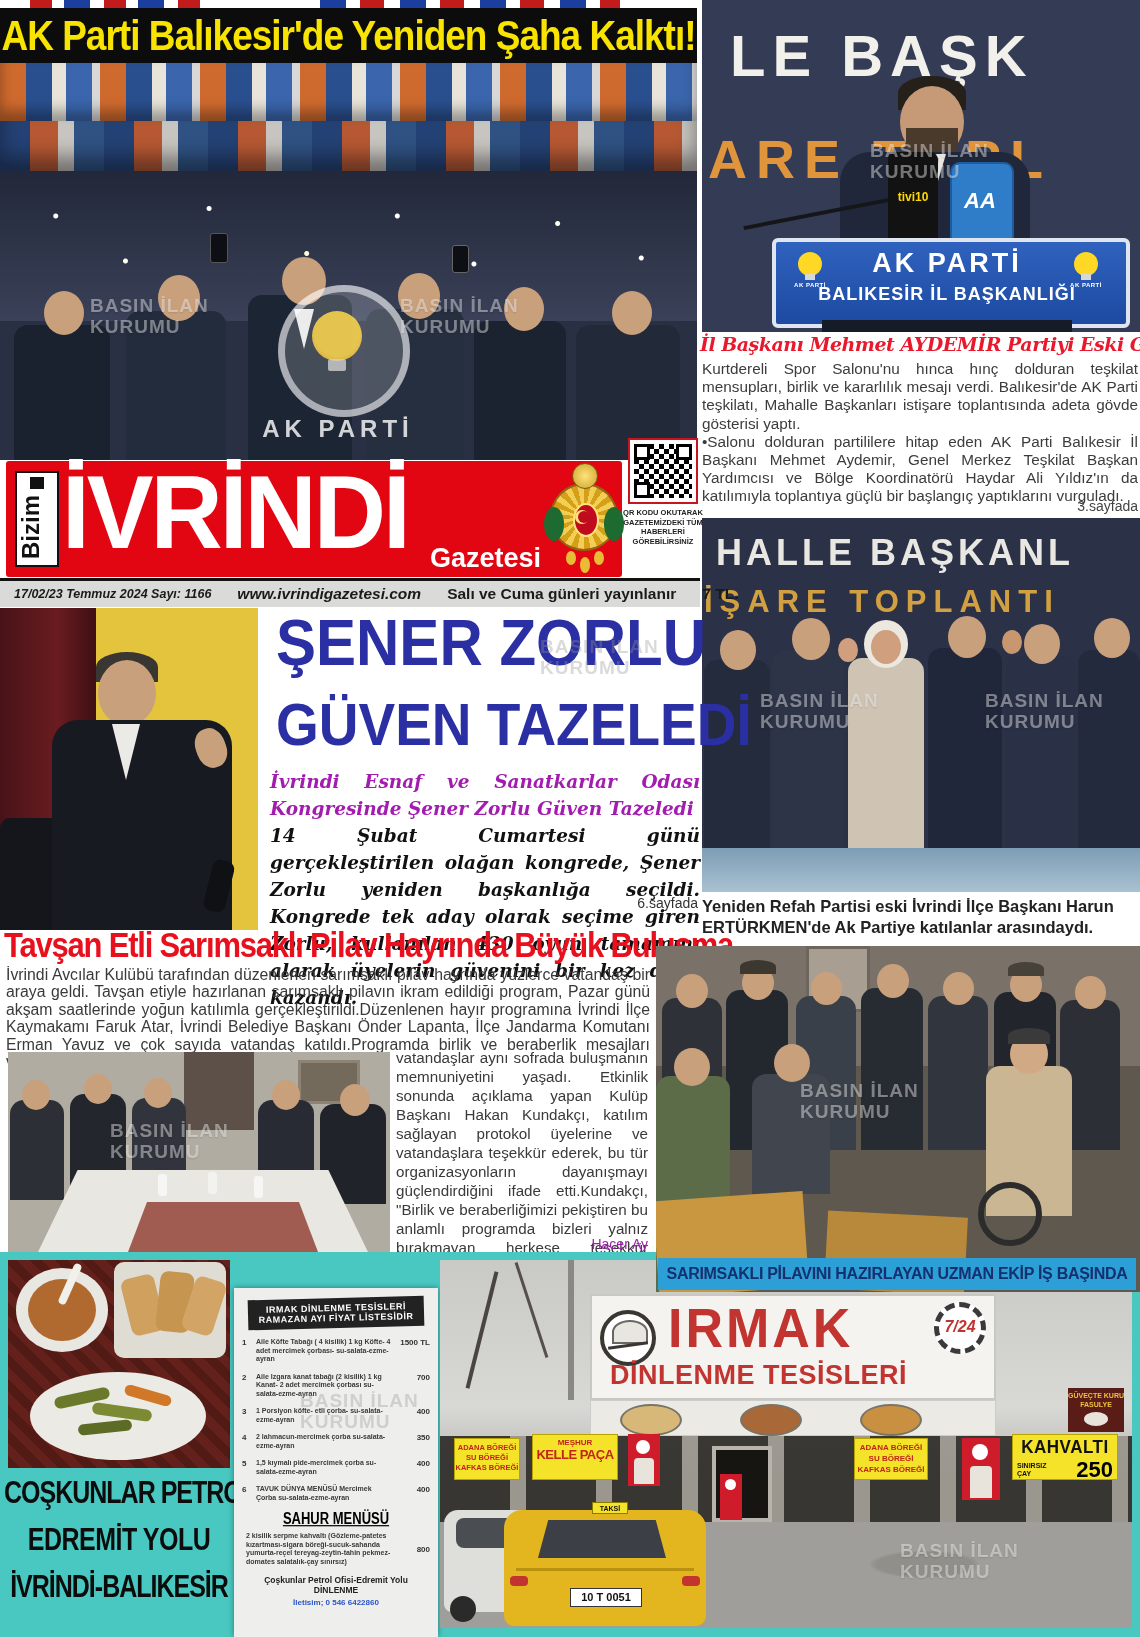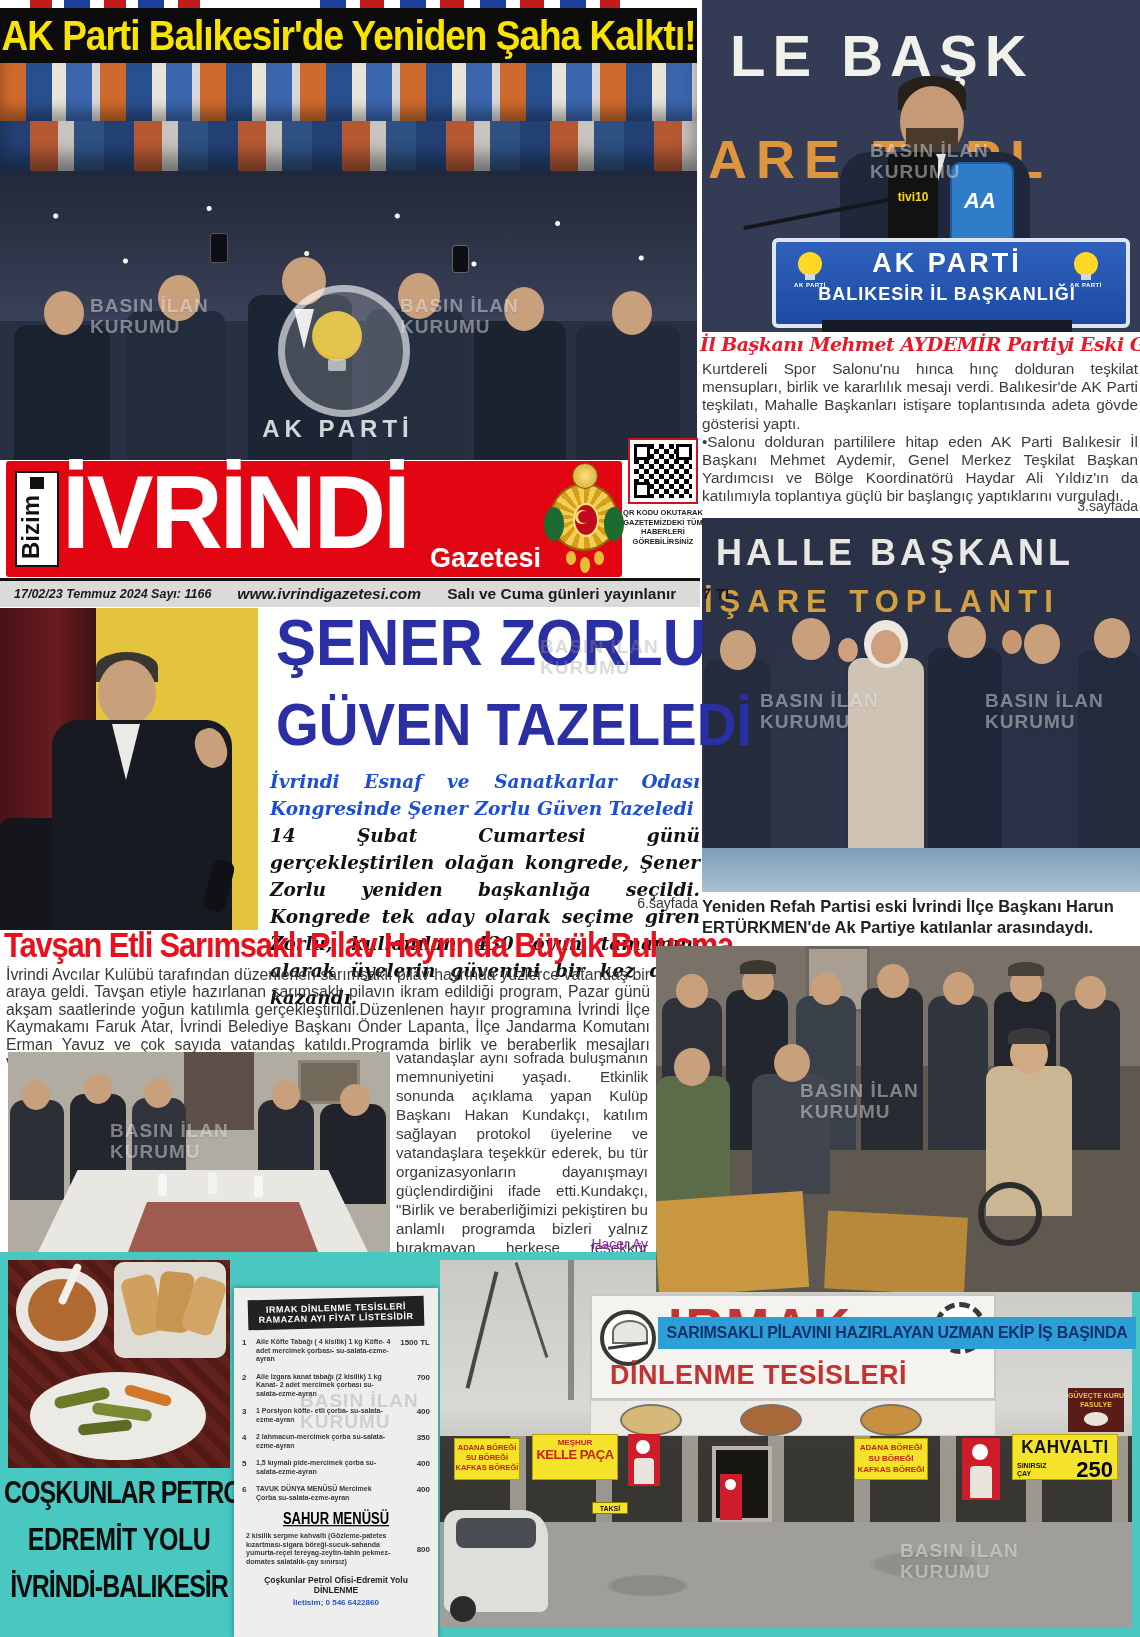--- a/index.html
+++ b/index.html
@@ -192,21 +192,21 @@
     <div class="abs" style="left:96px;top:44px;width:62px;height:30px;border-radius:50% 50% 0 0;background:#3a3632;"></div>
     <div class="head" style="left:98px;top:52px;width:58px;height:66px;background:#c9a07c;"></div>
     <div class="abs" style="left:52px;top:112px;width:180px;height:210px;border-radius:26px 26px 0 0;background:#181a22;"></div>
     <div class="abs" style="left:112px;top:116px;width:28px;height:56px;background:#eceae6;clip-path:polygon(0 0,100% 0,50% 100%);"></div>
     <div class="abs" style="left:196px;top:120px;width:30px;height:40px;border-radius:45%;background:#c9a07c;transform:rotate(-20deg);"></div>
     <div class="abs" style="left:208px;top:252px;width:22px;height:52px;background:#101114;border-radius:8px;transform:rotate(14deg);"></div>
   </div>
 
   <div class="abs" style="left:276px;top:608px;width:424px;color:#2b2fa4;font-weight:bold;font-size:60px;transform:scaleY(1.08);white-space:nowrap;">ŞENER ZORLU</div>
   <div class="abs" style="left:276px;top:692px;width:424px;color:#2b2fa4;font-weight:bold;font-size:55px;transform:scaleY(1.08);white-space:nowrap;">GÜVEN TAZELEDİ</div>
-  <div class="abs script just" style="left:270px;top:768px;width:430px;font-size:18.5px;line-height:27px;color:#1d4ed8;font-weight:bold;">İvrindi Esnaf ve Sanatkarlar Odası Kongresinde Şener Zorlu Güven Tazeledi</div>
+  <div class="abs script just" style="left:270px;top:768px;width:430px;font-size:18.5px;line-height:27px;color:#a21caf;font-weight:bold;">İvrindi Esnaf ve Sanatkarlar Odası Kongresinde Şener Zorlu Güven Tazeledi</div>
   <div class="abs script just" style="left:270px;top:822px;width:430px;font-size:18.5px;line-height:27px;color:#111;font-weight:bold;">14 Şubat Cumartesi günü gerçekleştirilen olağan kongrede, Şener Zorlu yeniden başkanlığa seçildi. Kongrede tek aday olarak seçime giren Zorlu, kullanılan 430 oyun tamamını alarak üyelerin güvenini bir kez daha kazandı.</div>
   <div class="abs" style="left:580px;top:895px;width:118px;text-align:right;font-size:14px;color:#333;">6.sayfada</div>
 
   <div class="abs" style="left:4px;top:928px;width:696px;color:#e8101c;font-weight:bold;font-size:31px;letter-spacing:-1.2px;transform:scaleY(1.12);white-space:nowrap;">Tavşan Etli Sarımsaklı Pilav Hayrında Büyük Buluşma</div>
 
   <div class="abs just" style="left:6px;top:966px;width:644px;height:84px;font-size:15.8px;line-height:17.4px;color:#3a3a3a;">İvrindi Avcılar Kulübü tarafından düzenlenen sarımsaklı pilav hayrında yüzlerce vatandaş bir araya geldi. Tavşan etiyle hazırlanan sarımsaklı pilavın ikram edildiği program, Pazar günü akşam saatlerinde yoğun katılımla gerçekleştirildi.Düzenlenen hayır programına İvrindi İlçe Kaymakamı Faruk Atar, İvrindi Belediye Başkanı Önder Lapanta, İlçe Jandarma Komutanı Erman Yavuz ve çok sayıda vatandaş katıldı.Programda birlik ve beraberlik mesajları verilirken,</div>
 
   <div class="ph" style="left:8px;top:1052px;width:382px;height:200px;background:#b0aca2;">
     <div class="abs" style="left:176px;top:0;width:70px;height:78px;background:#5c5throw048;background:#5c5048;"></div>
     <div class="abs" style="left:290px;top:8px;width:56px;height:38px;background:#746a5c;border:3px solid #8d8274;"></div>
@@ -354,20 +354,27 @@
     <div class="abs" style="left:628px;top:128px;width:56px;height:44px;background:#5a1c16;text-align:center;overflow:hidden;">
       <div style="color:#f0c040;font-weight:bold;font-size:7px;line-height:9px;margin-top:3px;">GÜVEÇTE KURU FASULYE</div>
       <div class="abs" style="left:16px;top:24px;width:24px;height:14px;border-radius:50%;background:#e8e4dc;"></div>
     </div>
 
     <div class="abs" style="left:0;top:262px;width:692px;height:106px;background:#a09e9a;
          background-image:radial-gradient(ellipse 60px 16px at 30% 60%,#8d8b86 0 60%,transparent 70%),radial-gradient(ellipse 80px 20px at 70% 40%,#918f8a 0 60%,transparent 70%);"></div>
     <div class="abs" style="left:4px;top:250px;width:104px;height:102px;border-radius:14px 26px 8px 8px;background:#dededb;"></div>
     <div class="abs" style="left:16px;top:258px;width:80px;height:30px;border-radius:8px;background:#4a4e52;"></div>
     <div class="abs" style="left:10px;top:336px;width:26px;height:26px;border-radius:50%;background:#2a2a2a;"></div>
+    <div class="abs" style="left:64px;top:250px;width:202px;height:116px;border-radius:18px 18px 10px 10px;background:#e3b51f;">
+      <div class="abs" style="left:34px;top:10px;width:128px;height:38px;background:#3c4046;clip-path:polygon(8% 0,92% 0,100% 100%,0 100%);"></div>
+      <div class="abs" style="left:12px;top:58px;width:178px;height:3px;background:#b8920e;"></div>
+      <div class="abs" style="left:6px;top:66px;width:18px;height:10px;border-radius:4px;background:#c23430;"></div>
+      <div class="abs" style="left:178px;top:66px;width:18px;height:10px;border-radius:4px;background:#c23430;"></div>
+      <div class="abs" style="left:66px;top:78px;width:70px;height:17px;background:#fff;border:1px solid #333;font-size:11px;font-weight:bold;color:#111;text-align:center;line-height:17px;">10 T 0051</div>
+    </div>
     <div class="abs" style="left:152px;top:242px;width:36px;height:12px;background:#f5e32a;border:1px solid #8a7a00;font-size:7px;font-weight:bold;color:#111;text-align:center;line-height:11px;box-sizing:border-box;">TAKSİ</div>
     <div class="abs" style="left:280px;top:214px;width:22px;height:46px;background:#cf1c2a;">
       <div class="abs" style="left:5px;top:5px;width:11px;height:11px;border-radius:50%;background:#fff;"></div>
     </div>
   </div>
 
   <div class="ph" style="left:656px;top:946px;width:484px;height:346px;background:#7a7268;z-index:5;">
     <div class="abs" style="left:150px;top:0;width:64px;height:66px;background:#a89e92;border:3px solid #6e665c;box-sizing:border-box;"></div>
     <div class="abs" style="left:0;top:120px;width:484px;height:226px;background:#5f584e;"></div>
 
@@ -394,21 +401,21 @@
     <div class="head" style="left:118px;top:98px;width:36px;height:38px;"></div>
     <div class="figure" style="left:330px;top:120px;width:86px;height:150px;background:#cbb694;"></div>
     <div class="head" style="left:354px;top:88px;width:38px;height:40px;background:#d2a985;"></div>
     <div class="abs" style="left:352px;top:82px;width:42px;height:16px;border-radius:50% 50% 0 0;background:#3a3a3a;"></div>
     <div class="abs" style="left:322px;top:236px;width:64px;height:64px;border-radius:50%;border:6px solid #2c2c2c;box-sizing:border-box;background:transparent;"></div>
 
     <div class="abs" style="left:0;top:250px;width:150px;height:96px;background:#c8973f;transform:rotate(-4deg);"></div>
     <div class="abs" style="left:170px;top:268px;width:140px;height:78px;background:#b8893a;transform:rotate(3deg);"></div>
   </div>
 
-  <div class="abs" style="left:658px;top:1317px;width:478px;height:32px;background:#2b9fd6;z-index:6;display:flex;align-items:center;justify-content:center;">
+  <div class="abs" style="left:658px;top:1258px;width:478px;height:32px;background:#2b9fd6;z-index:6;display:flex;align-items:center;justify-content:center;">
     <span style="color:#14306e;font-weight:bold;font-size:16px;letter-spacing:-0.3px;white-space:nowrap;">SARIMSAKLI PİLAVINI HAZIRLAYAN UZMAN EKİP İŞ BAŞINDA</span>
   </div>
 
   <div class="wm wm-light preline" style="left:90px;top:295px;">BASIN İLAN
 KURUMU</div>
   <div class="wm wm-light preline" style="left:400px;top:295px;">BASIN İLAN
 KURUMU</div>
   <div class="wm wm-light preline" style="left:870px;top:140px;">BASIN İLAN
 KURUMU</div>
   <div class="wm wm-light preline" style="left:760px;top:690px;">BASIN İLAN

